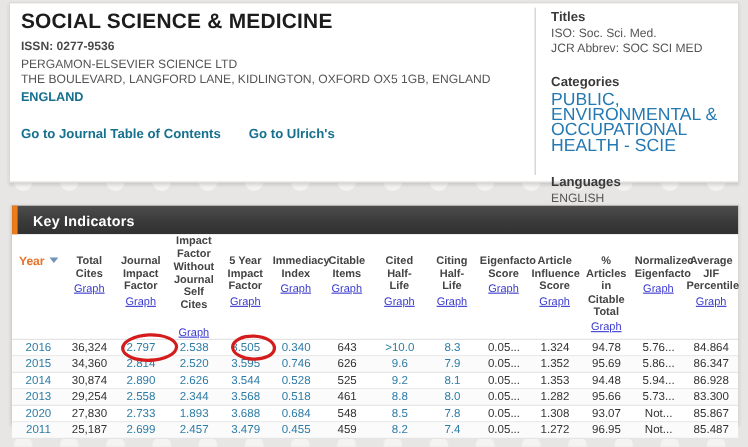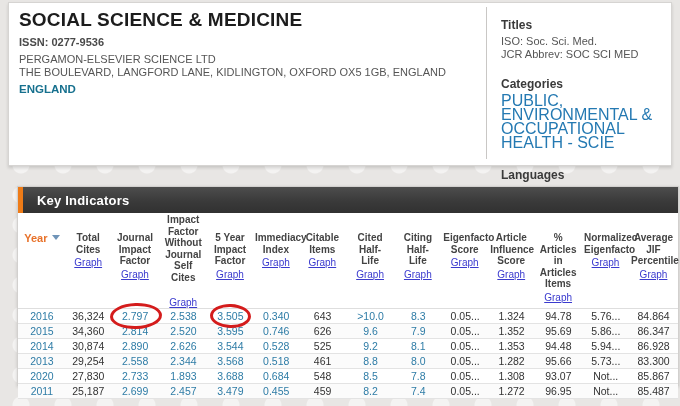--- a/index.html
+++ b/index.html
@@ -27,33 +27,32 @@
   .issn { font-size: 11px; font-weight: bold; color: #4a4a4a; margin-top: 5px; }
   .pub-line { font-size: 11px; color: #555; line-height: 13px; }
   .pub-block { margin-top: 5px; }
   .teal-link { color: #16708e; font-weight: bold; text-decoration: none; cursor: pointer; }
   .country { display: inline-block; font-size: 11.5px; margin-top: 2px; }
   .goto-row { margin-top: 17px; font-size: 12px; }
   .goto-row a { margin-right: 22px; }
 
   .vdivider { position: absolute; left: 477px; top: 4px; height: 152px; width: 1px; background: #c9c7c5; }
 
-  .side-info { position: absolute; left: 492px; top: 15px; width: 172px; }
+  .side-info { position: absolute; left: 492px; top: 5px; width: 172px; }
   .side-h { font-size: 12px; font-weight: bold; color: #3a3a3a; margin-bottom: 3px; }
   .side-t { font-size: 11px; color: #555; line-height: 13px; }
   .side-gap { margin-top: 16px; }
   .cat-link { font-size: 16px; color: #2479b2; line-height: 14px; text-decoration: none; display: inline-block; cursor: pointer; }
   .issues-line { font-size: 11px; color: #555; margin-top: 22px; }
 
   
   .ki-panel {
     position: absolute; left: 10px; top: 186px; width: 662px; height: 200px;
     background: #fff; border: 1px solid #d2d0ce; border-bottom: none;
     box-shadow: 0 1px 3px rgba(0,0,0,0.15);
-    margin-left: 7px;
   }
   .ki-bar { height: 26px; display: flex; align-items: center;
     background: linear-gradient(180deg, #4d4d4d 0%, #3a3a3a 55%, #313131 100%); }
   .ki-accent { width: 5px; height: 26px; background: #ee7b17; flex: 0 0 5px; }
   .ki-title { color: #fff; font-size: 13px; font-weight: bold; padding-left: 14px; letter-spacing: 0.2px; }
 
   .thead { display: flex; align-items: flex-start; padding-top: 19px; height: 95px; background: #fff; }
   .th { text-align: center; font-size: 10px; font-weight: bold; color: #444; line-height: 11.5px; padding: 0 1px; }
   .th-label { padding: 0 1px; }
   .th.narrow .th-label { padding: 0 6px; }
@@ -82,20 +81,24 @@
 <div class="page">
 
   <section class="top-panel">
     <div class="main-info">
       <h1 class="journal-title">SOCIAL SCIENCE &amp; MEDICINE</h1>
       <div class="issn">ISSN: 0277-9536</div>
       <div class="pub-block">
         <div class="pub-line">PERGAMON-ELSEVIER SCIENCE LTD</div>
         <div class="pub-line">THE BOULEVARD, LANGFORD LANE, KIDLINGTON, OXFORD OX5 1GB, ENGLAND</div>
         <a class="teal-link country">ENGLAND</a>
+      </div>
+      <div class="goto-row">
+        <a class="teal-link">Go to Journal Table of Contents</a>
+        <a class="teal-link">Go to Ulrich's</a>
       </div>
     </div>
 
     <div class="vdivider"></div>
 
     <aside class="side-info">
       <div class="side-h">Titles</div>
       <div class="side-t">ISO: Soc. Sci. Med.</div>
       <div class="side-t">JCR Abbrev: SOC SCI MED</div>
       <div class="side-h side-gap">Categories</div>
@@ -116,21 +119,21 @@
         <div class="th" style="width: 45px;"><div class="th-label">Total Cites</div><a class="graph-link">Graph</a></div>
         <div class="th" style="width: 49px;"><div class="th-label">Journal Impact Factor</div><a class="graph-link">Graph</a></div>
         <div class="th tall" style="width: 48px;"><div class="th-label">Impact Factor Without Journal Self Cites</div><a class="graph-link">Graph</a></div>
         <div class="th" style="width: 46px;"><div class="th-label">5 Year Impact Factor</div><a class="graph-link">Graph</a></div>
         <div class="th" style="width: 46px;"><div class="th-label">Immediacy Index</div><a class="graph-link">Graph</a></div>
         <div class="th" style="width: 47px;"><div class="th-label">Citable Items</div><a class="graph-link">Graph</a></div>
         <div class="th narrow" style="width: 49px;"><div class="th-label">Cited Half-Life</div><a class="graph-link">Graph</a></div>
         <div class="th narrow" style="width: 47px;"><div class="th-label">Citing Half-Life</div><a class="graph-link">Graph</a></div>
         <div class="th" style="width: 47px;"><div class="th-label">Eigenfacto Score</div><a class="graph-link">Graph</a></div>
         <div class="th" style="width: 46px;"><div class="th-label">Article Influence Score</div><a class="graph-link">Graph</a></div>
-        <div class="th" style="width: 48px;"><div class="th-label">% Articles in Articles Items</div><a class="graph-link">Graph</a></div>
+        <div class="th" style="width: 48px;"><div class="th-label">% Articles in Citable Total</div><a class="graph-link">Graph</a></div>
         <div class="th" style="width: 47px;"><div class="th-label">Normalizec Eigenfacto</div><a class="graph-link">Graph</a></div>
         <div class="th" style="width: 49px;"><div class="th-label">Average JIF Percentile</div><a class="graph-link">Graph</a></div>
       </div>
     <div class="tbody" id="tbody">
         <div class="trow">
           <span class="td year" style="width: 48px;">2016</span>
           <span class="td" style="width: 45px;">36,324</span>
           <span class="td lnk" style="width: 49px;">2.797</span>
           <span class="td lnk" style="width: 48px;">2.538</span>
           <span class="td lnk" style="width: 46px;">3.505</span>

